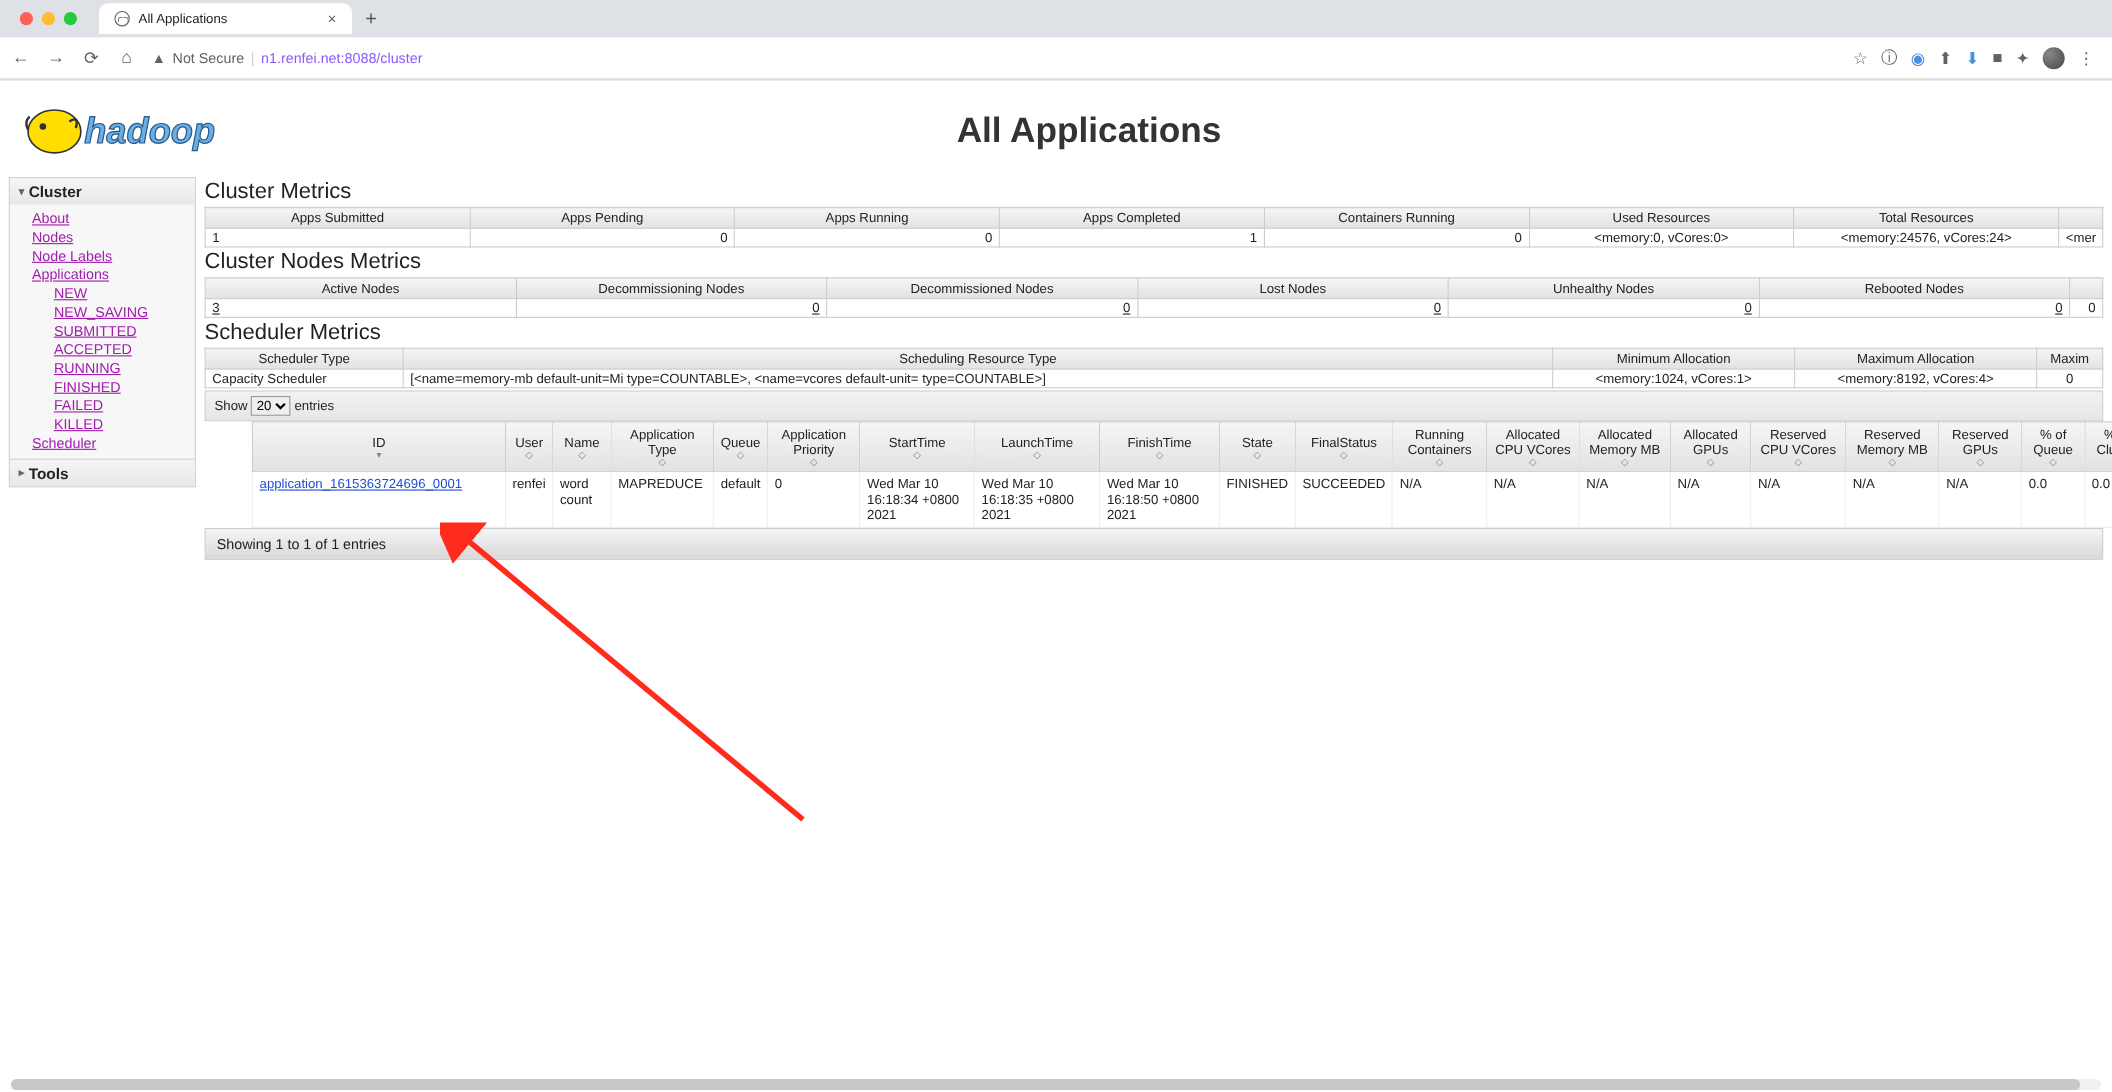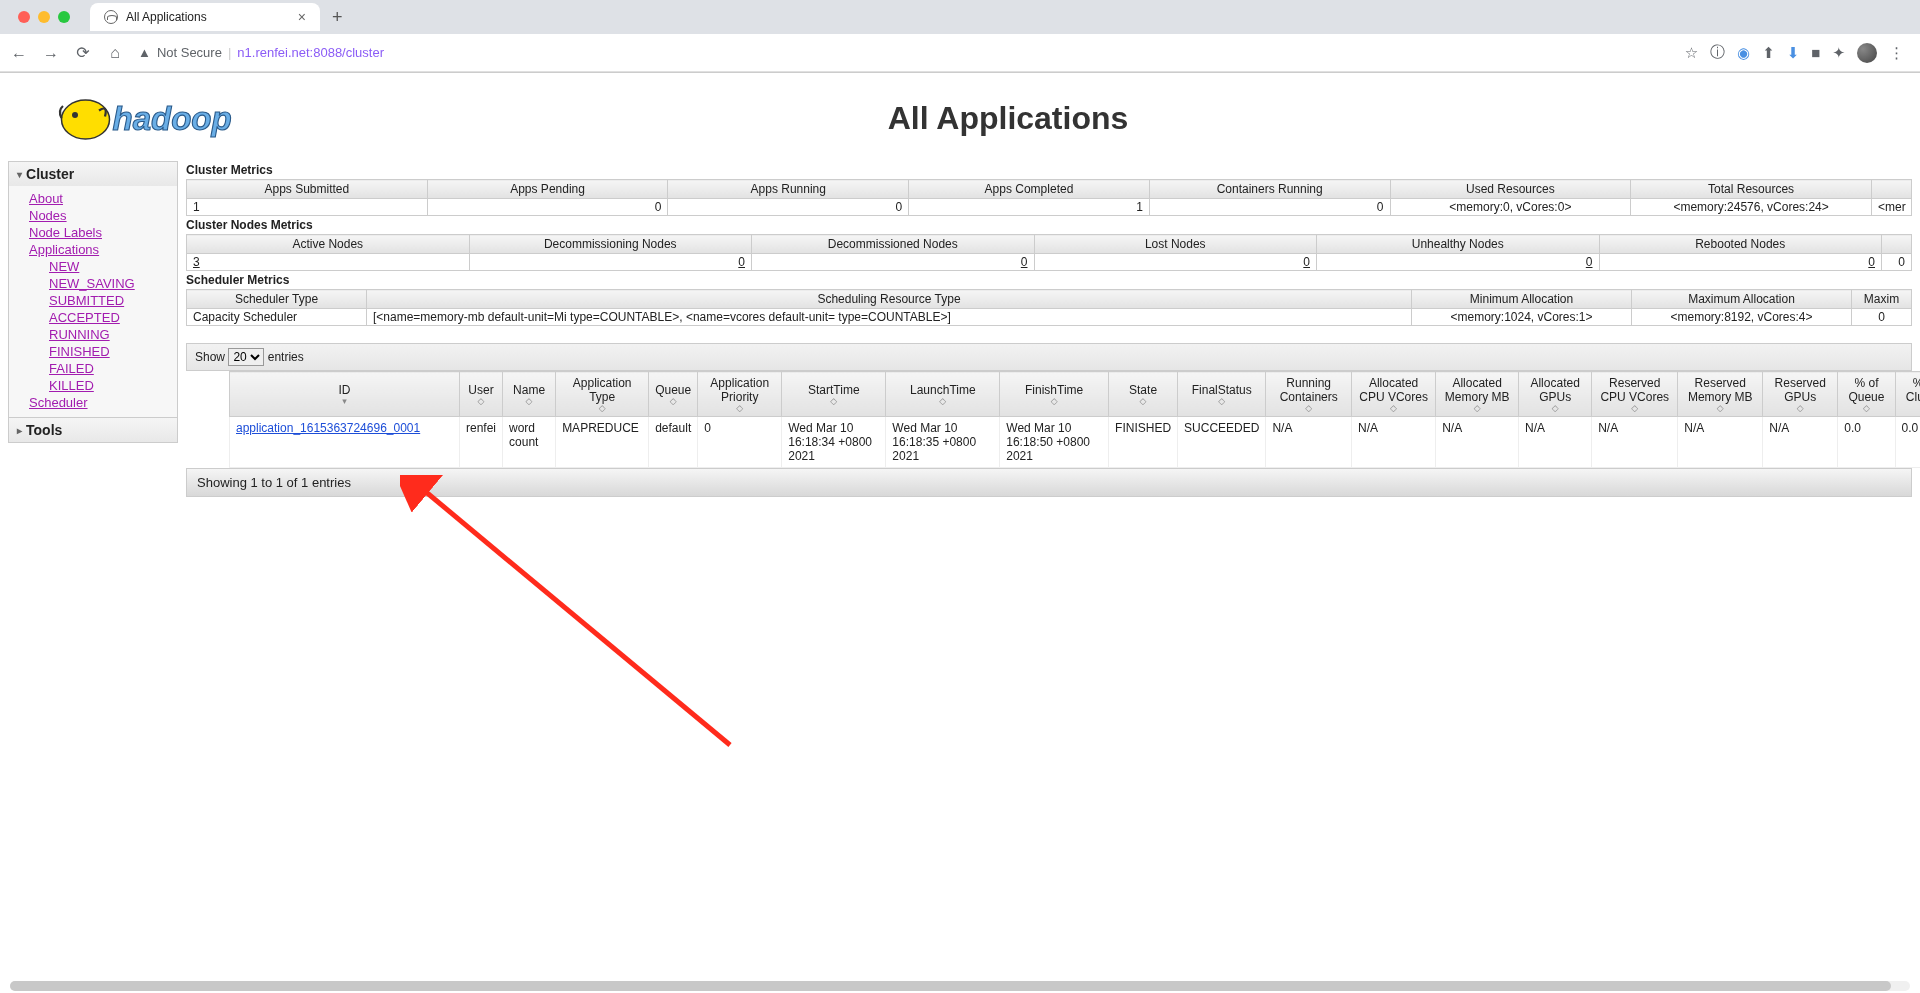--- a/index.html
+++ b/index.html
@@ -22,45 +22,45 @@
   .nav-icon { color: #5f6368; font-size: 16px; width:18px; text-align:center;}
   .addr-field { flex: 0 0 auto; display: flex; align-items: center; gap: 6px; color: #5f6368; font-size: 13px; }
   .addr-sep { color: #ccc; }
   .addr-url { color: #8b5cf6; }
   .addr-spacer { flex: 1; }
   .ext-icons { display: flex; gap: 12px; align-items: center; padding-right: 6px; color: #5f6368; font-size: 15px;}
   .avatar { width: 20px; height: 20px; border-radius: 50%; background: radial-gradient(circle at 30% 30%, #888, #444); }
   
   
   .page { padding: 0; }
-  .header { display: flex; align-items: center; padding: 10px 8px 0 8px; margin-left: 36px; }
+  .header { display: flex; align-items: center; padding: 10px 8px 0 8px; }
   .logo { width: 320px; height: 70px; display:flex; align-items:center; }
   .logo svg { height: 60px; }
   .page-title { flex: 1; text-align: center; font-size: 32px; font-weight: bold; color: #333; padding-right: 260px;}
   
   .body-wrap { display: flex; padding: 8px 8px 0 8px; gap: 8px; align-items: flex-start; }
   
   .sidebar { width: 170px; flex-shrink: 0; border: 1px solid #ccc; background: #f7f7f7; }
   .sb-section { border-bottom: 1px solid #ccc; }
   .sb-head { background: linear-gradient(#f5f5f5,#e8e8e8); padding: 4px 8px; font-weight: bold; font-size: 14px; display:flex; align-items:center; gap:4px;}
   .sb-tri { font-size: 10px; color:#666;}
   .sb-items { padding: 4px 0 6px 20px; }
   .sb-items a { display: block; color: #a21caf; text-decoration: underline; font-size: 13px; padding: 1px 0; }
   .sb-sub { padding-left: 20px; }
   
   .main { flex: 1; min-width: 0; }
-  .section-title { font-size: 12px; font-weight: bold; padding: 2px 0; }
+  .section-title { font-size: 20px; font-weight: normal; padding: 2px 0; }
   
   .metrics-table { width: 100%; border-collapse: collapse; table-layout: fixed; }
   .metrics-table th { background: linear-gradient(#f5f5f5,#e2e2e2); border: 1px solid #ccc; padding: 2px 4px; font-weight: normal; font-size: 12px; text-align: center; }
   .metrics-table td { border: 1px solid #ccc; padding: 1px 6px; font-size: 12px; text-align: left; }
   .metrics-table td.r { text-align: right; }
   .metrics-table td.c { text-align: center; }
   
-  .show-entries { background: linear-gradient(#f2f2f2,#e6e6e6); border: 1px solid #ccc; padding: 4px 8px; font-size: 12px; margin-top: 17px;}
+  .show-entries { background: linear-gradient(#f2f2f2,#e6e6e6); border: 1px solid #ccc; padding: 4px 8px; font-size: 12px; margin-top: 2px;}
   .show-entries select { border:1px solid #999; font-size:12px;}
   
   .data-table { width: 100%; border-collapse: collapse; margin-left: 43px; }
   .data-table th { background: linear-gradient(#f5f5f5,#e2e2e2); border: 1px solid #ccc; padding: 4px 6px; font-weight: normal; font-size: 12px; text-align: center; position: relative; vertical-align:middle;}
   .data-table th .sort { font-size: 9px; color: #888; display:block; line-height:8px;}
   .data-table td { border: 1px solid #eee; padding: 4px 6px; font-size: 12px; vertical-align: top; }
   .data-table td a { color: #1d4ed8; text-decoration: underline; }
   
   .id-col { width: 230px; }
   

